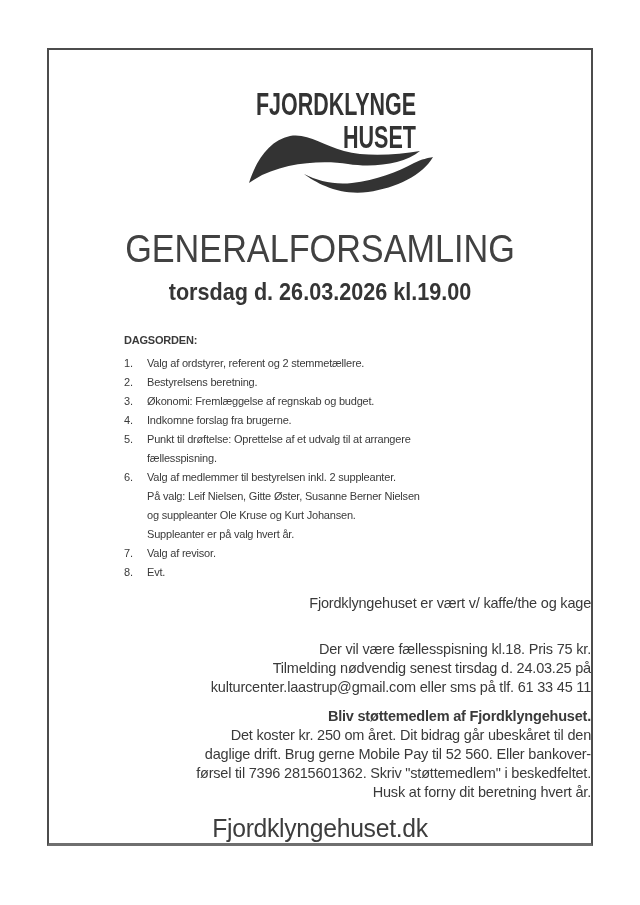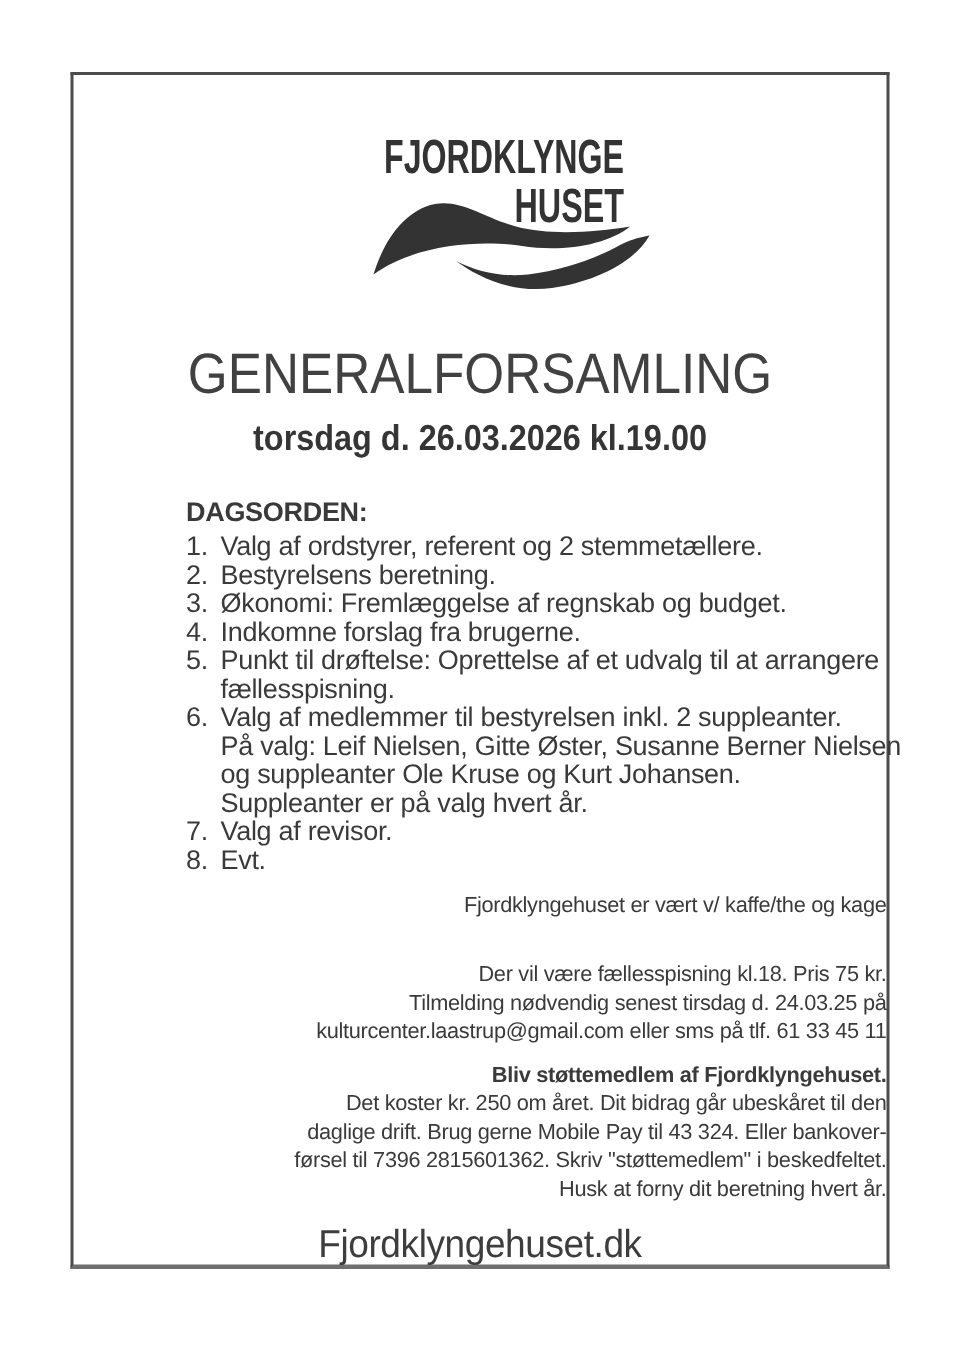--- a/index.html
+++ b/index.html
@@ -46,21 +46,21 @@
     font-size: 24px;
     font-weight: 700;
     color: #353535;
     transform: scaleX(0.90);
     white-space: nowrap;
   }
 
   
   .agenda {
     margin: 25px 20px 0 75px;
-    font-size: 18px;
+    font-size: 11px;
     line-height: 19px;
     letter-spacing: -0.2px;
   }
   .agenda-heading { font-weight: 700; margin-bottom: 4px; }
   .agenda-item { display: flex; }
   .agenda-item .num { width: 23px; flex: none; }
   .agenda-item .lines div { white-space: nowrap; }
 
   
   .center-block {
@@ -165,20 +165,20 @@
 
   <div class="center-block dinner">
     <div>Der vil være fællesspisning kl.18. Pris 75 kr.</div>
     <div>Tilmelding nødvendig senest tirsdag d. 24.03.25 på</div>
     <div>kulturcenter.laastrup@gmail.com eller sms på tlf. 61 33 45 11</div>
   </div>
 
   <div class="center-block membership">
     <div class="m-heading">Bliv støttemedlem af Fjordklyngehuset.</div>
     <div>Det koster kr. 250 om året. Dit bidrag går ubeskåret til den</div>
-    <div>daglige drift. Brug gerne Mobile Pay til 43 324. Eller bankover-</div>
+    <div>daglige drift. Brug gerne Mobile Pay til 52 560. Eller bankover-</div>
     <div>førsel til 7396 2815601362. Skriv "støttemedlem" i beskedfeltet.</div>
     <div>Husk at forny dit beretning hvert år.</div>
   </div>
 
   <div class="footer-site">Fjordklyngehuset.dk</div>
 
 </div>
 
 </body></html>

